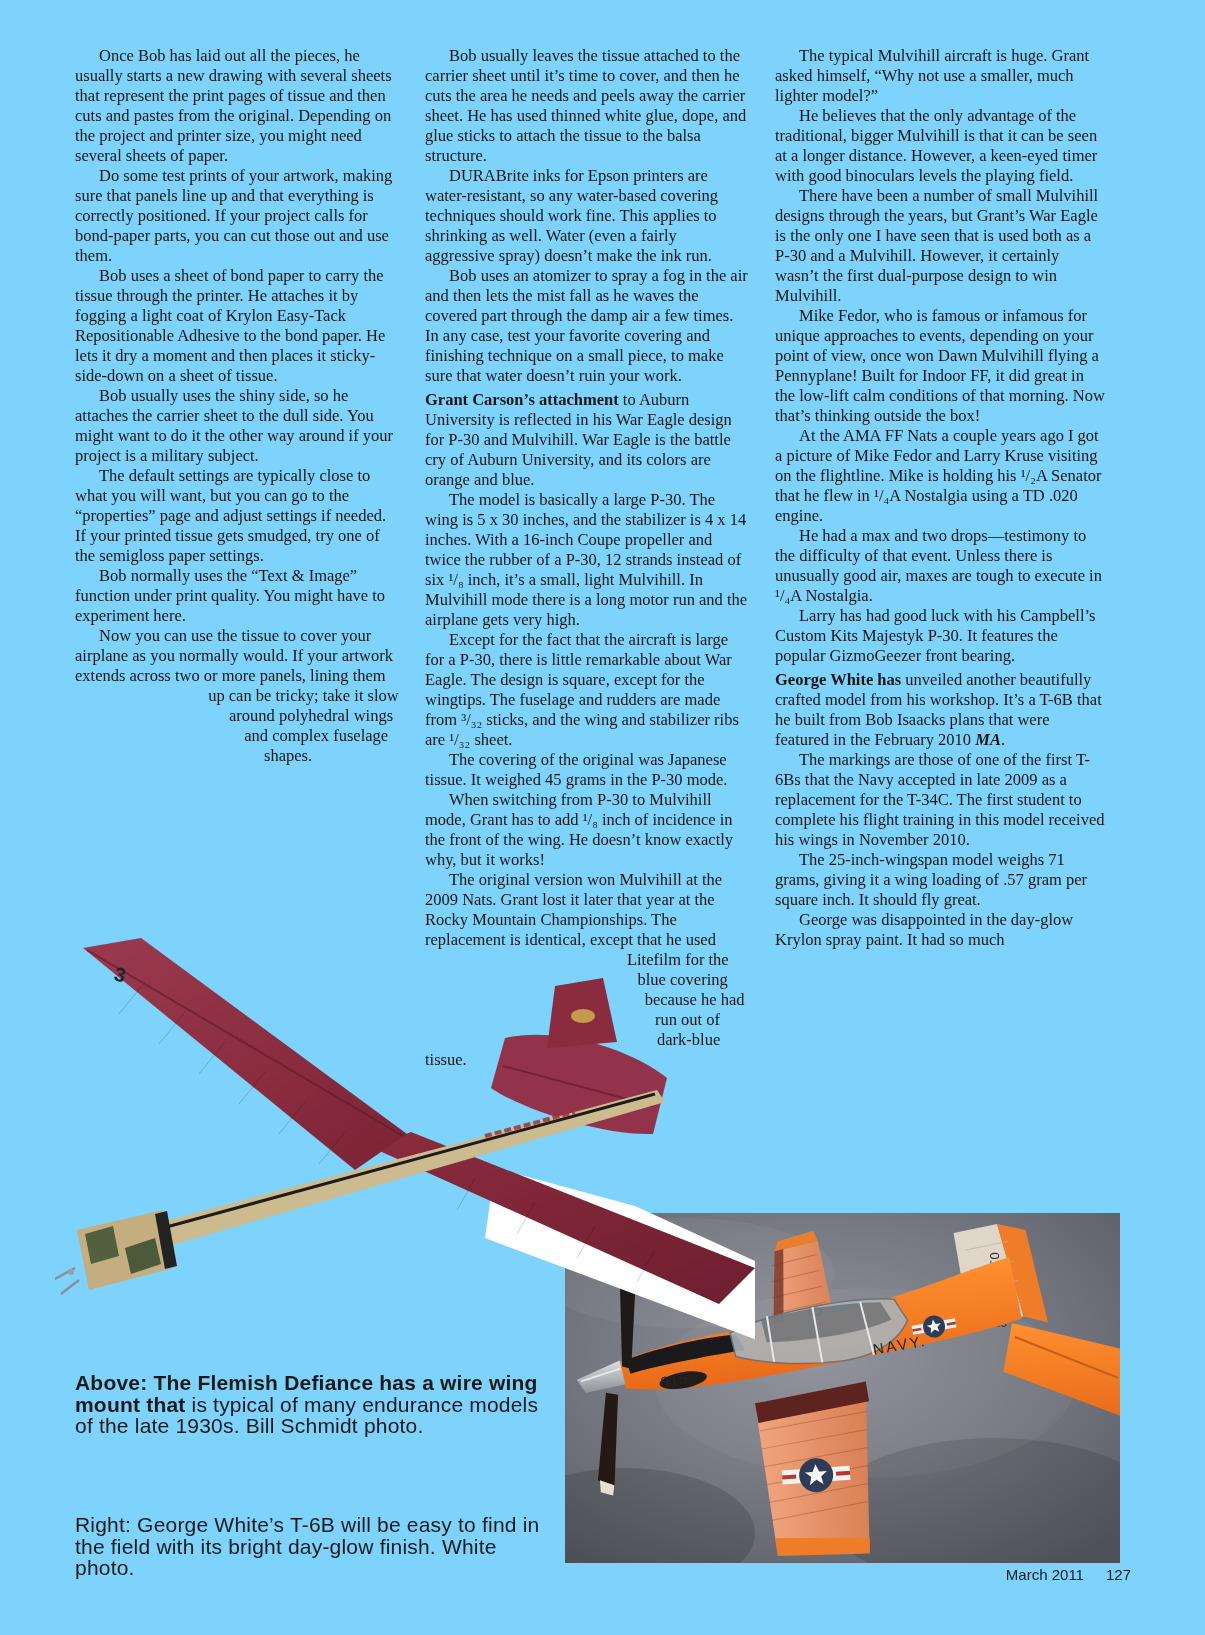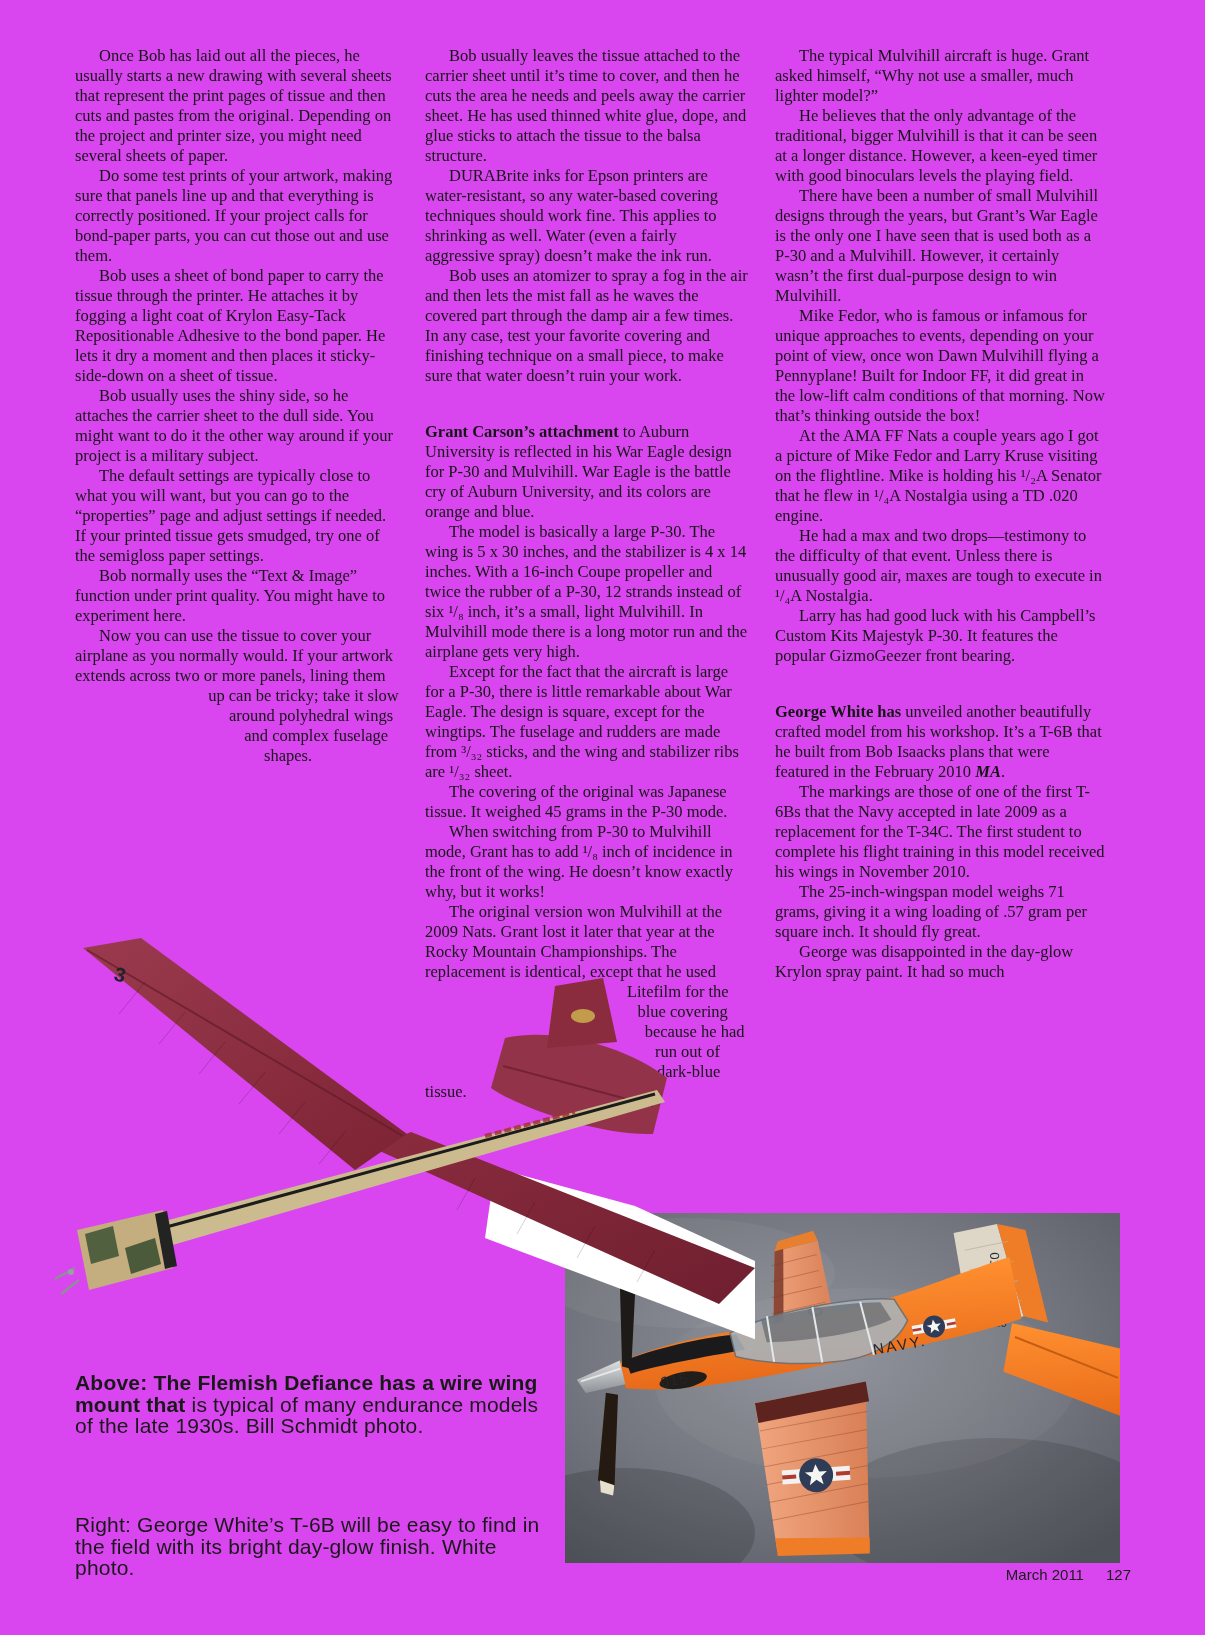--- a/index.html
+++ b/index.html
@@ -1,22 +1,22 @@
 <!DOCTYPE html>
 <html><head>
 <meta charset="utf-8">
 <style>
   html,body{margin:0;padding:0;background:#ffffff;}
-  .page{position:relative;width:1205px;height:1635px;background:#d946ef;overflow:hidden;
+  .page{position:relative;width:1205px;height:1635px;background:#7dd3fc;overflow:hidden;
         font-family:"Liberation Serif",serif;}
   .col{position:absolute;top:46px;width:324px;font-size:16.5px;line-height:20px;color:#161616;
        text-align:left;z-index:2;}
   .col p{margin:0;padding:0;}
   .col p.indent{text-indent:24px;}
-  .col p.space{margin-top:36px;}
+  .col p.space{margin-top:4px;}
   .b{font-weight:bold;}
   .i{font-style:italic;font-weight:bold;}
   #col1{left:75px;}
   #col2{left:425px;}
   #col3{left:775px;width:330px;}
   .wrapfloat{float:left;display:block;background:transparent;}
   .w1{width:200px;height:164px;
       shape-outside:polygon(0 0,0 60px,100px 62px,135px 81px,155px 101px,170px 121px,190px 141px,200px 164px,0 164px);}
   .w2{width:232px;height:164px;
       shape-outside:polygon(0 0,0 80px,183px 82px,203px 101px,213px 121px,220px 141px,232px 164px,0 164px);}

